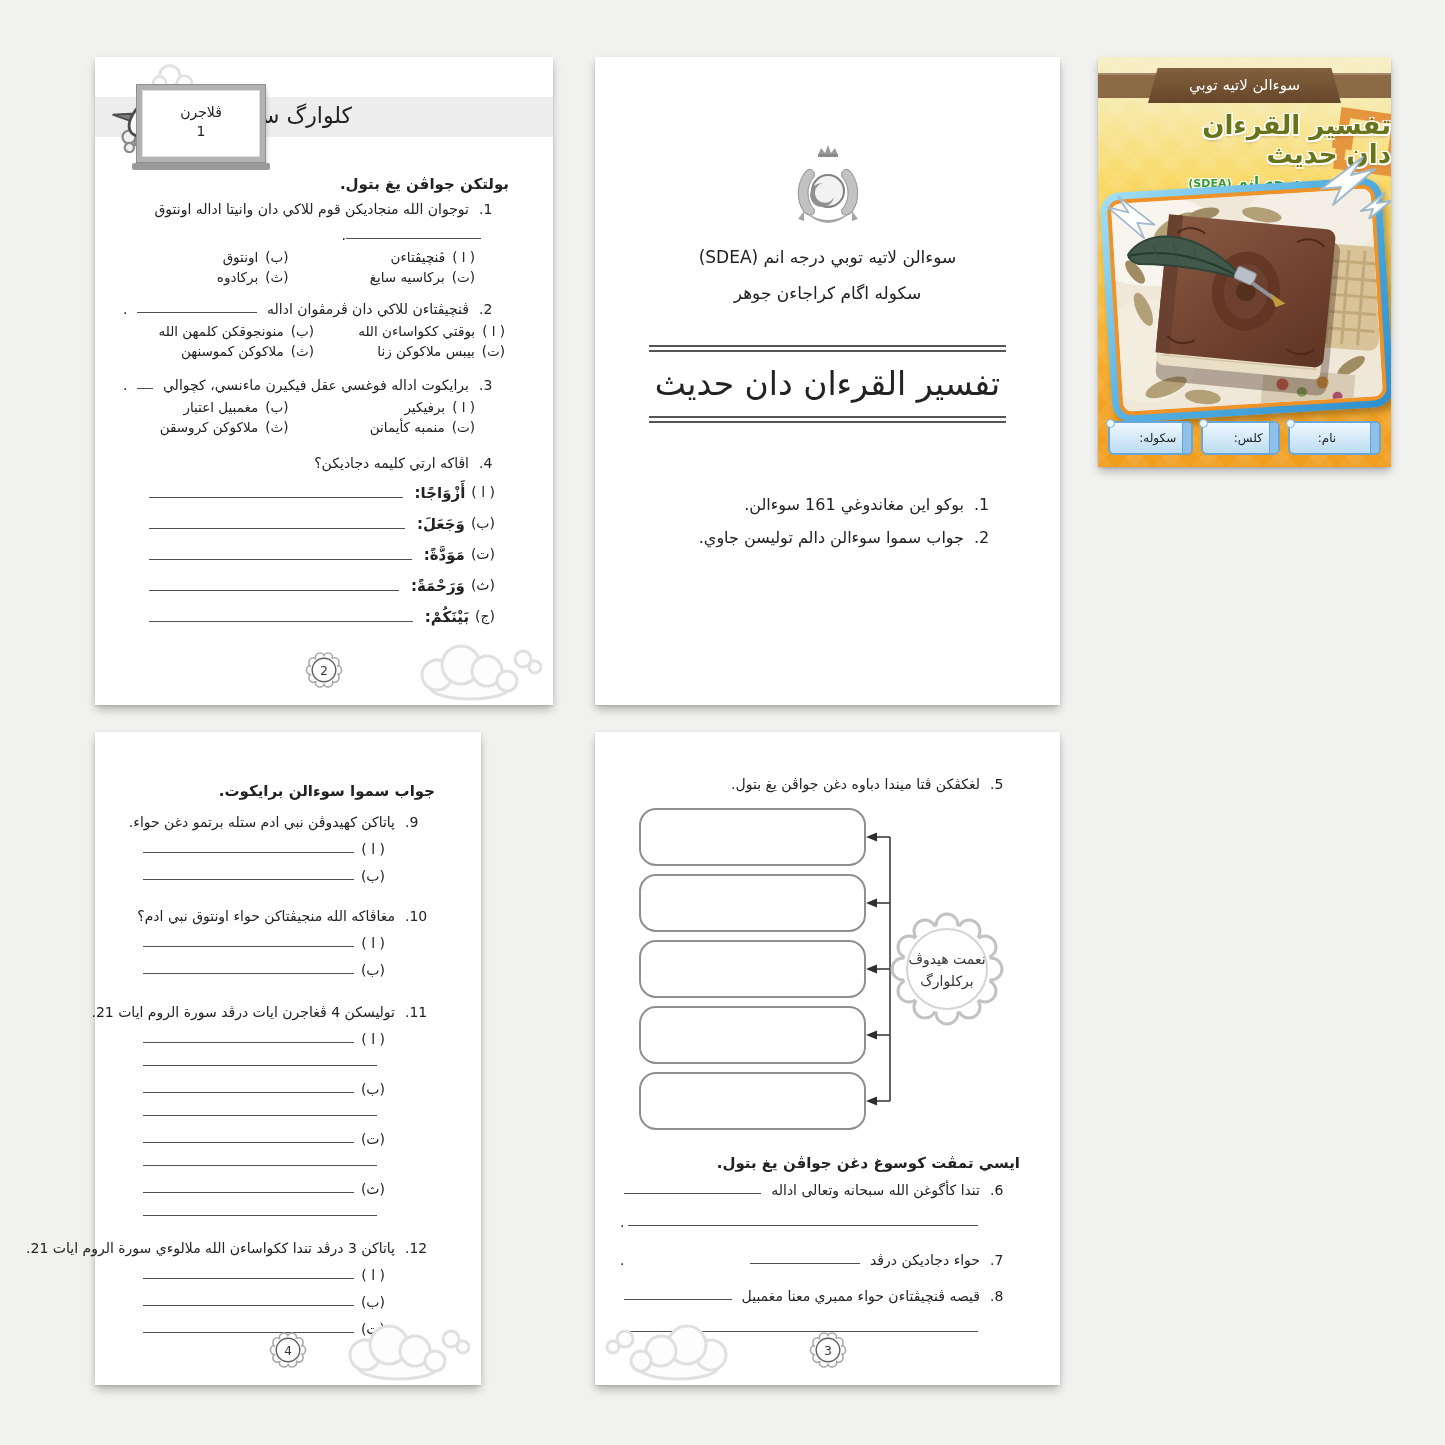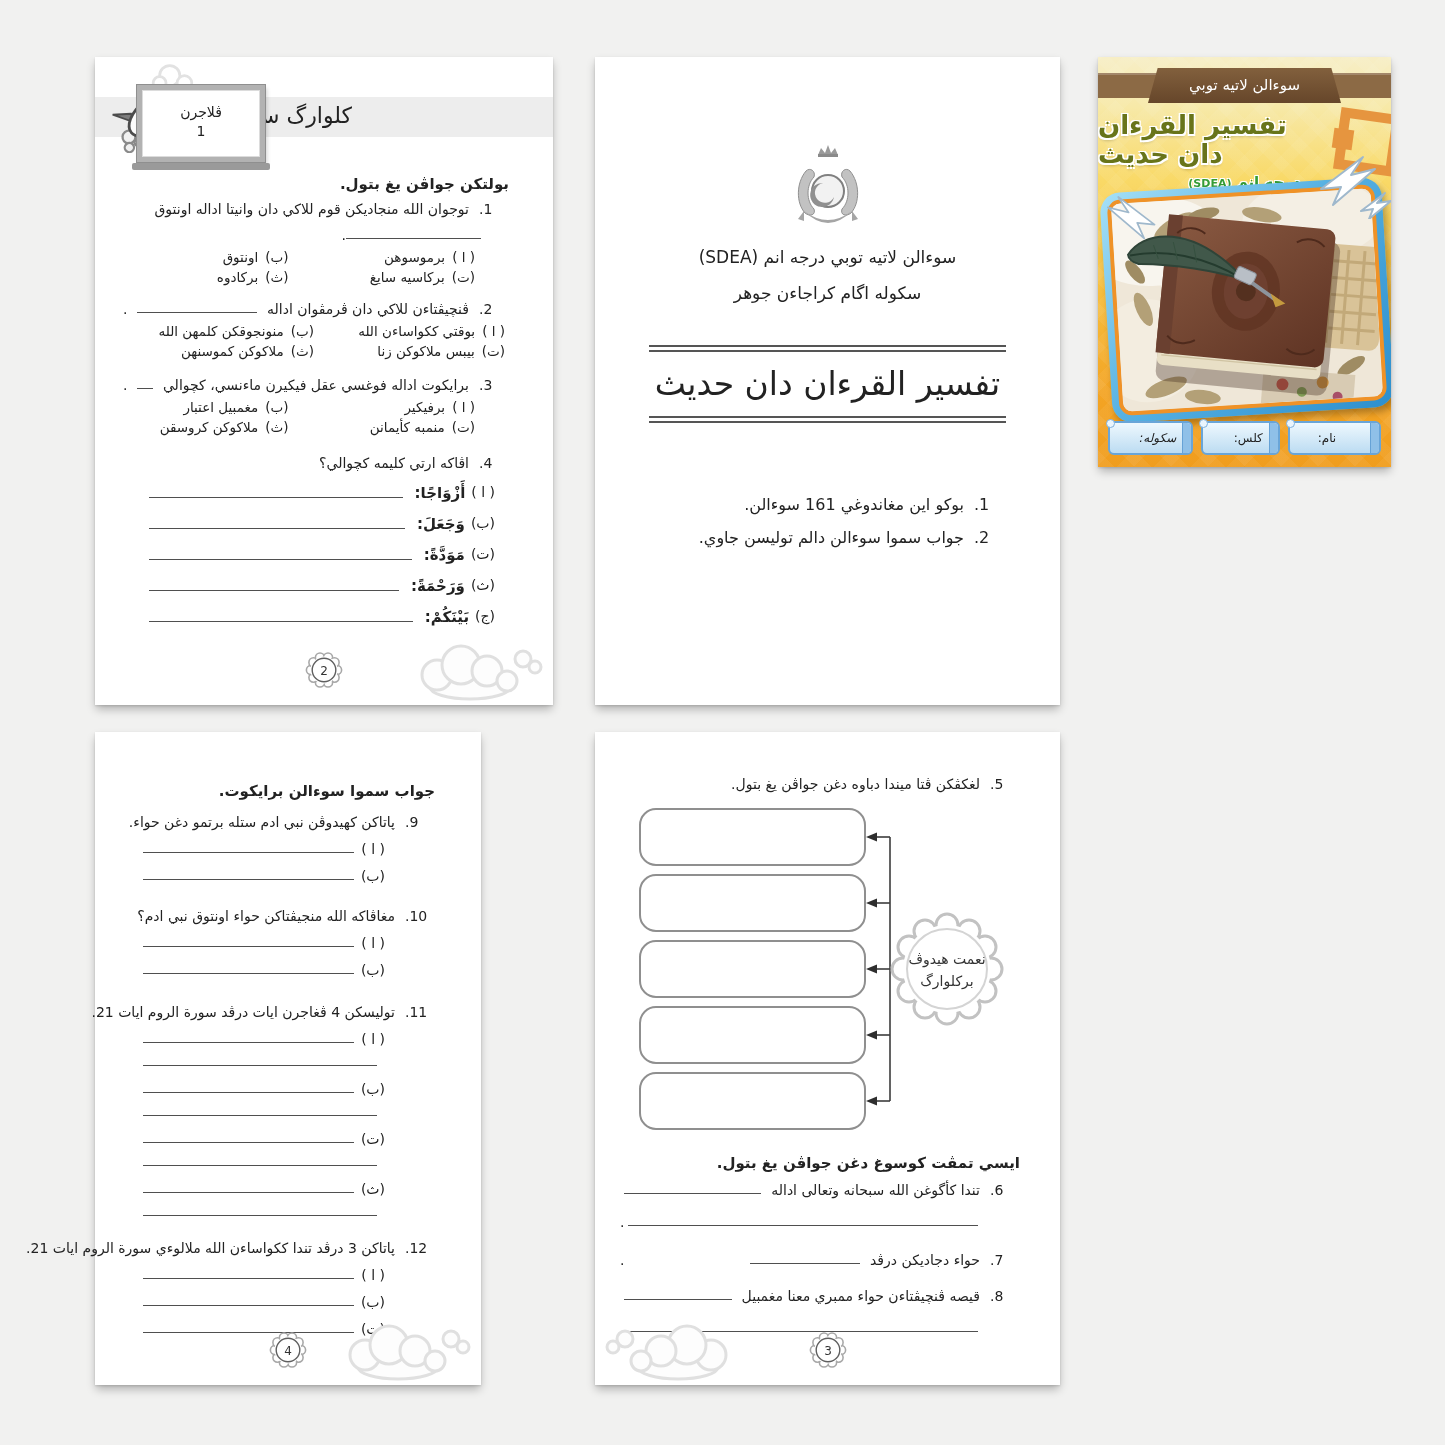--- a/index.html
+++ b/index.html
@@ -60,40 +60,40 @@
   
   #cover::before{content:"";position:absolute;inset:0;z-index:0;
      background-image:repeating-linear-gradient(45deg,rgba(255,255,255,.06) 0 12px,transparent 12px 26px),
                       repeating-linear-gradient(-45deg,rgba(255,255,255,.05) 0 12px,transparent 12px 26px);}
   .ribbon-wing{position:absolute;left:0;right:0;top:16px;height:25px;background:#8c6a45;z-index:1;box-shadow:inset 0 2px 0 rgba(255,255,255,.2);}
   .ribbon-mid{position:absolute;left:50px;right:50px;top:11px;height:35px;z-index:2;
      background:linear-gradient(180deg,#82603d,#66462a);clip-path:polygon(5% 0,95% 0,100% 100%,0 100%);
      color:#fff;text-align:center;font-size:15px;line-height:35px;direction:rtl;}
   .cover-sq1{position:absolute;right:-8px;top:54px;width:42px;height:42px;border:10px solid #e6953f;transform:rotate(8deg);z-index:1;}
   .cover-sq2{position:absolute;right:38px;top:72px;width:20px;height:20px;background:#e6953f;transform:rotate(8deg);z-index:1;}
-  .cover-title{position:relative;z-index:2;margin-top:54px;text-align:left;direction:rtl;
+  .cover-title{position:relative;z-index:2;margin-top:54px;text-align:right;direction:rtl;
      color:#68741a;font-weight:bold;font-size:26px;line-height:1.12;
      text-shadow:-1.5px -1.5px 0 #fff,1.5px -1.5px 0 #fff,-1.5px 1.5px 0 #fff,1.5px 1.5px 0 #fff,0 3px 3px rgba(0,0,0,.18);}
   .cover-grade{position:relative;z-index:2;margin-top:4px;text-align:center;direction:rtl;color:#359c35;font-weight:bold;font-size:15px;
      text-shadow:-1px -1px 0 #fff,1px -1px 0 #fff,-1px 1px 0 #fff,1px 1px 0 #fff;}
   .cover-grade .code{font-size:11px;}
   .photo-frame{position:absolute;left:8px;top:128px;width:268px;height:216px;transform:rotate(-3.5deg);z-index:3;
      border-radius:20px;background:linear-gradient(135deg,#a5e0f7,#57b1e2 45%,#2d8fcd);padding:7px;
      box-shadow:3px 5px 7px rgba(0,0,0,.28);}
   .photo-inner{width:100%;height:100%;border-radius:13px;border:4px solid #ef9227;overflow:hidden;background:#efe7d8;box-sizing:border-box;}
   .flash{position:absolute;z-index:4;}
   .flash.fr{right:0px;top:96px;}
   .flash.fl{left:-4px;top:136px;transform:scaleX(-1);}
   .fields{position:absolute;left:10px;right:10px;bottom:12px;display:flex;direction:rtl;gap:8px;z-index:4;}
   .field{position:relative;height:34px;background:linear-gradient(180deg,#eef8fe,#bcdcf2);
      border:2px solid #69a5d8;border-radius:6px;direction:rtl;font-size:12px;line-height:31px;
      padding-right:15px;box-sizing:border-box;color:#222;}
   .field::before{content:"";position:absolute;right:0;top:0;bottom:0;width:8px;background:#8fc0e8;border-left:1.5px solid #66a2d6;border-radius:0 4px 4px 0;}
   .field::after{content:"";position:absolute;left:-4px;top:-4px;width:7px;height:7px;border-radius:50%;background:#eaf5fd;border:1.5px solid #7fb0dc;}
-  .f-name{flex:1.12;text-align:center;} .f-class{flex:.9;} .f-school{flex:1;font-style:italic;}
+  .f-name{flex:1.12;text-align:center;} .f-class{flex:.9;} .f-school{flex:1;}
 
   
   #page3{direction:rtl;}
   .content3{position:absolute;top:44px;right:40px;left:25px;font-size:14px;}
   .mindmap{display:block;margin-top:12px;direction:ltr;}
   .content3 .instr2{font-size:15px;margin-top:10px;}
   .flexrow{display:flex;column-gap:10px;align-items:baseline;}
   .q6row{margin-top:10px;} .q6row .line{margin-left:4px;}
   .fullline{display:flex;margin-top:16px;}
   .fullline .line{margin-right:42px;margin-left:4px;}
@@ -151,21 +151,21 @@
       <span class="qnum">1.</span>
       <span class="qtext">توجوان الله منجاديكن قوم للاكي دان وانيتا اداله اونتوق</span>
     </div>
     <div class="blankrow">
       <span class="line"></span>
       <span class="dot">.</span>
     </div>
     <div class="opts">
       <div class="opt">
           <span>( ا )</span>
-          <span>برموسوهن</span>
+          <span>ڤنچيڤتاءن</span>
         </div>
       <div class="opt">
           <span>(ب)</span>
           <span>اونتوق</span>
         </div>
       <div class="opt">
           <span>(ت)</span>
           <span>بركاسيه سايغ</span>
         </div>
       <div class="opt">
@@ -219,21 +219,21 @@
           <span>منمبه كأيمانن</span>
         </div>
       <div class="opt">
           <span>(ث)</span>
           <span>ملاكوكن كروسقن</span>
         </div>
     </div>
 
     <div class="q mt20">
       <span class="qnum">4.</span>
-      <span class="qtext">اڤاكه ارتي كليمه كچوالي؟</span>
+      <span class="qtext">اڤاكه ارتي كليمه دجاديكن؟</span>
     </div>
     <div class="wrow">
         <span>( ا )</span>
         <span class="word">أَزْوَاجًا:</span>
         <span class="line"></span>
       </div>
     <div class="wrow">
         <span>(ب)</span>
         <span class="word">وَجَعَلَ:</span>
         <span class="line"></span>

